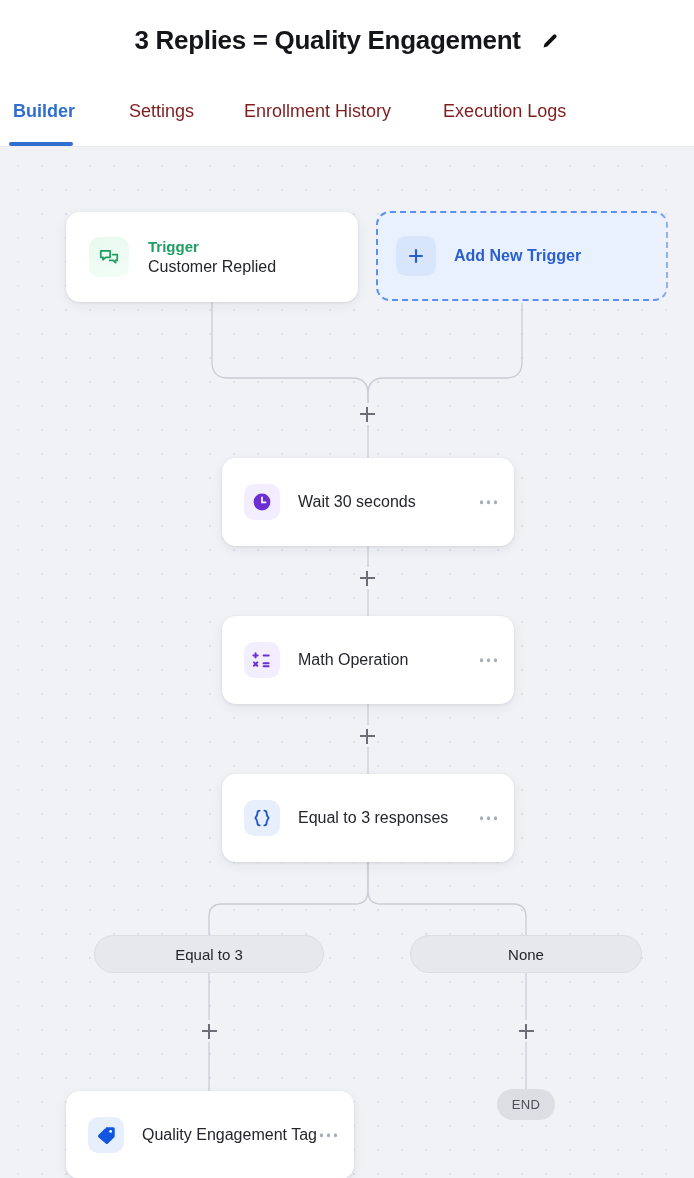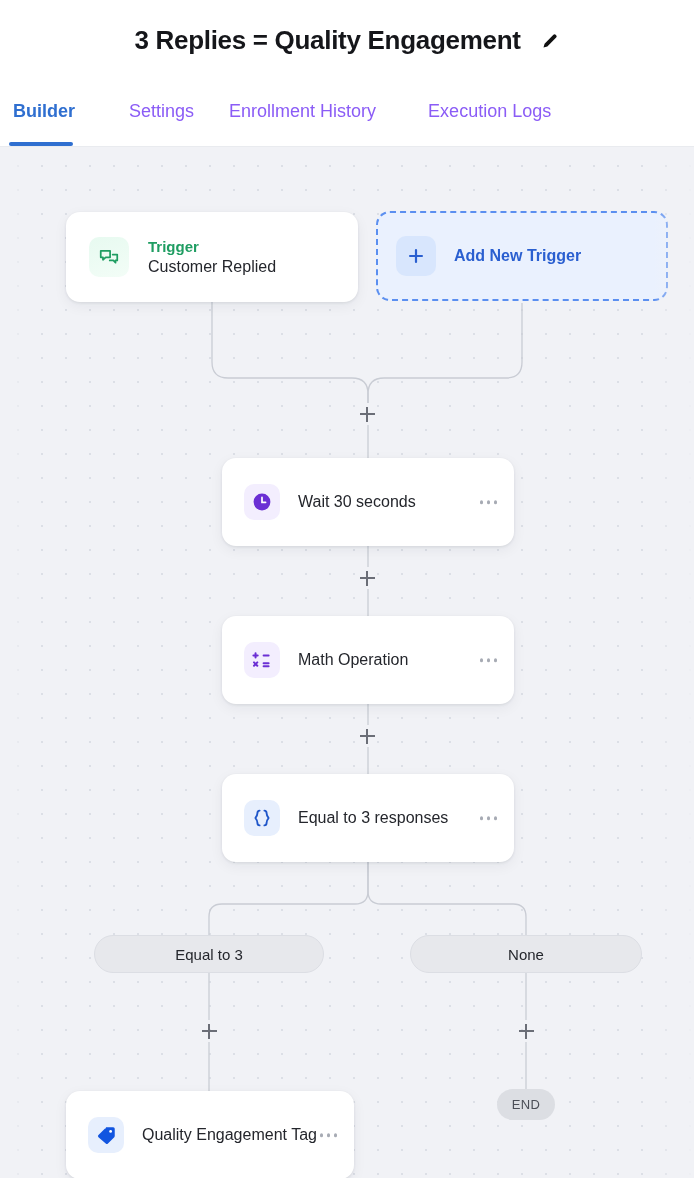--- a/index.html
+++ b/index.html
@@ -29,27 +29,27 @@
   }
   .edit-pencil { margin-left: 19px; display: flex; align-items: center; }
 
   
   .tabbar {
     position: absolute; top: 81px; left: 0; width: 694px; height: 66px;
     background: #fff; border-bottom: 1px solid #e9ebef;
   }
   .tabs { display: flex; align-items: flex-end; height: 100%; padding-left: 9px; }
   .tab {
-    font-size: 18px; color: #8b5cf6; height: 100%;
+    font-size: 18px; color: #7f1d1d; height: 100%;
     display: flex; align-items: center; position: relative;
     padding: 0 0 4px 0; white-space: nowrap; cursor: pointer;
   }
   .tab.t0 { margin-left: 4px; }
   .tab.t1 { margin-left: 54px; }
-  .tab.t2 { margin-left: 35px; }
+  .tab.t2 { margin-left: 50px; }
   .tab.t3 { margin-left: 52px; }
   .tab.active { color: #2f6fd0; font-weight: bold; }
   .tab.active::after {
     content: ""; position: absolute; left: -4px; right: 2px; bottom: 0;
     height: 4px; background: #2f6fd0; border-radius: 2px;
   }
 
   
   .canvas {
     position: absolute; top: 147px; left: 0; width: 694px; height: 1031px;

